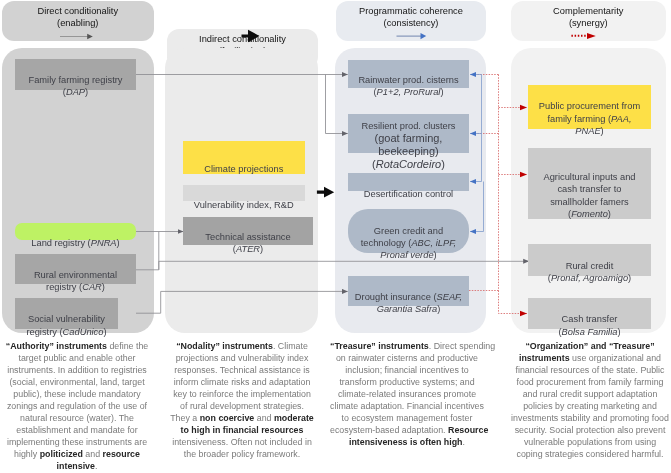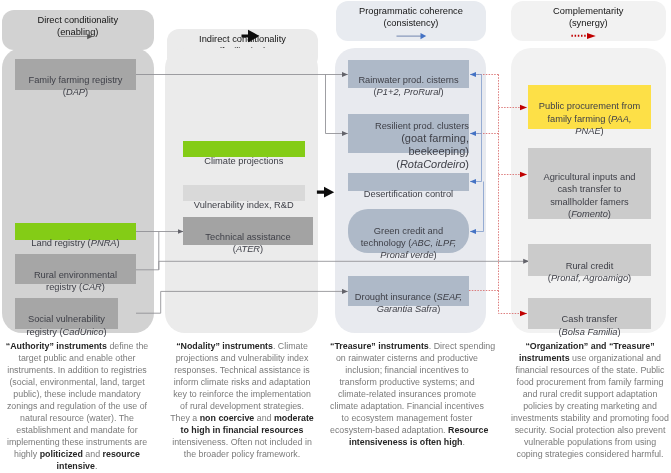--- a/index.html
+++ b/index.html
@@ -16,21 +16,21 @@
   .note .nl{display:block;white-space:nowrap;}
   .note b{color:#262626;font-weight:bold;}
   em{font-style:italic;}
   svg.ov{position:absolute;left:0;top:0;width:671px;height:473px;}
 </style>
 </head>
 <body>
 
 <div id="stage">
 
-  <div class="hdr" style="left:2px;top:10px;width:151.5px;height:40px;background:#d2d2d2;">
+  <div class="hdr" style="left:2px;top:1px;width:151.5px;height:40px;background:#d2d2d2;">
     <div class="ht">
       <span>Direct conditionality</span><br>
       <span>(enabling)</span>
     </div>
   </div>
   <div class="hdr" style="left:167px;top:1px;width:151px;height:40px;background:#ebebeb;margin-top:28px;">
     <div class="ht">
       <span>Indirect conditionality</span><br>
       <span>(facilitating)</span>
     </div>
@@ -111,44 +111,44 @@
       <path d="M481.5,74.5 L470,74.5" marker-end="url(#ahB)"></path>
       <path d="M481.5,133.5 L470,133.5" marker-end="url(#ahB)"></path>
       <path d="M481.5,181.5 L470,181.5" marker-end="url(#ahB)"></path>
       <path d="M483.5,231.5 L470,231.5" marker-end="url(#ahB)"></path>
     </g>
   </svg>
 
   <div class="box" style="left:15px;top:58.5px;width:121px;height:31px;background:#a6a6a6;">
     <div class="bt">Family farming registry<br>(<em>DAP</em>)</div>
     </div>
-  <div class="box" style="left:15px;top:223px;width:121px;height:17px;background:#84cc16;">
+  <div class="box" style="left:15px;top:223px;width:121px;height:17px;background:#bef264;border-radius:7px;">
     <div class="bt">Land registry (<em>PNRA</em>)</div>
     </div>
   <div class="box" style="left:15px;top:254px;width:121px;height:30px;background:#a6a6a6;">
     <div class="bt">Rural environmental<br>registry (<em>CAR</em>)</div>
     </div>
   <div class="box" style="left:15px;top:298px;width:103px;height:31px;background:#a6a6a6;">
     <div class="bt">Social vulnerability<br>registry (<em>CadUnico</em>)</div>
     </div>
 
-  <div class="box" style="left:183px;top:141px;width:121.5px;height:16px;background:#84cc16;">
+  <div class="box" style="left:183px;top:141px;width:121.5px;height:33px;background:#fde047;">
     <div class="bt">Climate projections</div>
     </div>
   <div class="box" style="left:183px;top:184.6px;width:121.5px;height:16.2px;background:#d9d9d9;">
     <div class="bt">Vulnerability index, R&amp;D</div>
     </div>
   <div class="box" style="left:183px;top:216.5px;width:130px;height:28.5px;background:#a3a3a3;">
     <div class="bt">Technical assistance<br>(<em>ATER</em>)</div>
     </div>
 
   <div class="box" style="left:348px;top:60px;width:121px;height:28px;background:#aeb9c8;">
     <div class="bt">Rainwater prod. cisterns<br>(<em>P1+2, ProRural</em>)</div>
     </div>
-  <div class="box" style="left:348px;top:114px;width:121px;height:39px;background:#aeb9c8;text-align:right;">
+  <div class="box" style="left:348px;top:114px;width:121px;height:39px;background:#aeb9c8;">
     <div class="bt">Resilient prod. clusters<br><span class="small">(goat farming, beekeeping)</span><br><span class="small">(<em>RotaCordeiro</em>)</span></div>
     </div>
   <div class="box" style="left:348px;top:173px;width:121px;height:18px;background:#aeb9c8;">
     <div class="bt">Desertification control</div>
     </div>
   <div class="box" style="left:348px;top:209px;width:121px;height:44px;background:#aeb9c8;border-radius:20px;">
     <div class="bt">Green credit and<br>technology (<em>ABC, iLPF,</em><br><em>Pronaf verde</em>)</div>
     </div>
   <div class="box" style="left:348px;top:276px;width:121px;height:30px;background:#aeb9c8;">
     <div class="bt">Drought insurance (<em>SEAF,</em><br><em>Garantia Safra</em>)</div>

